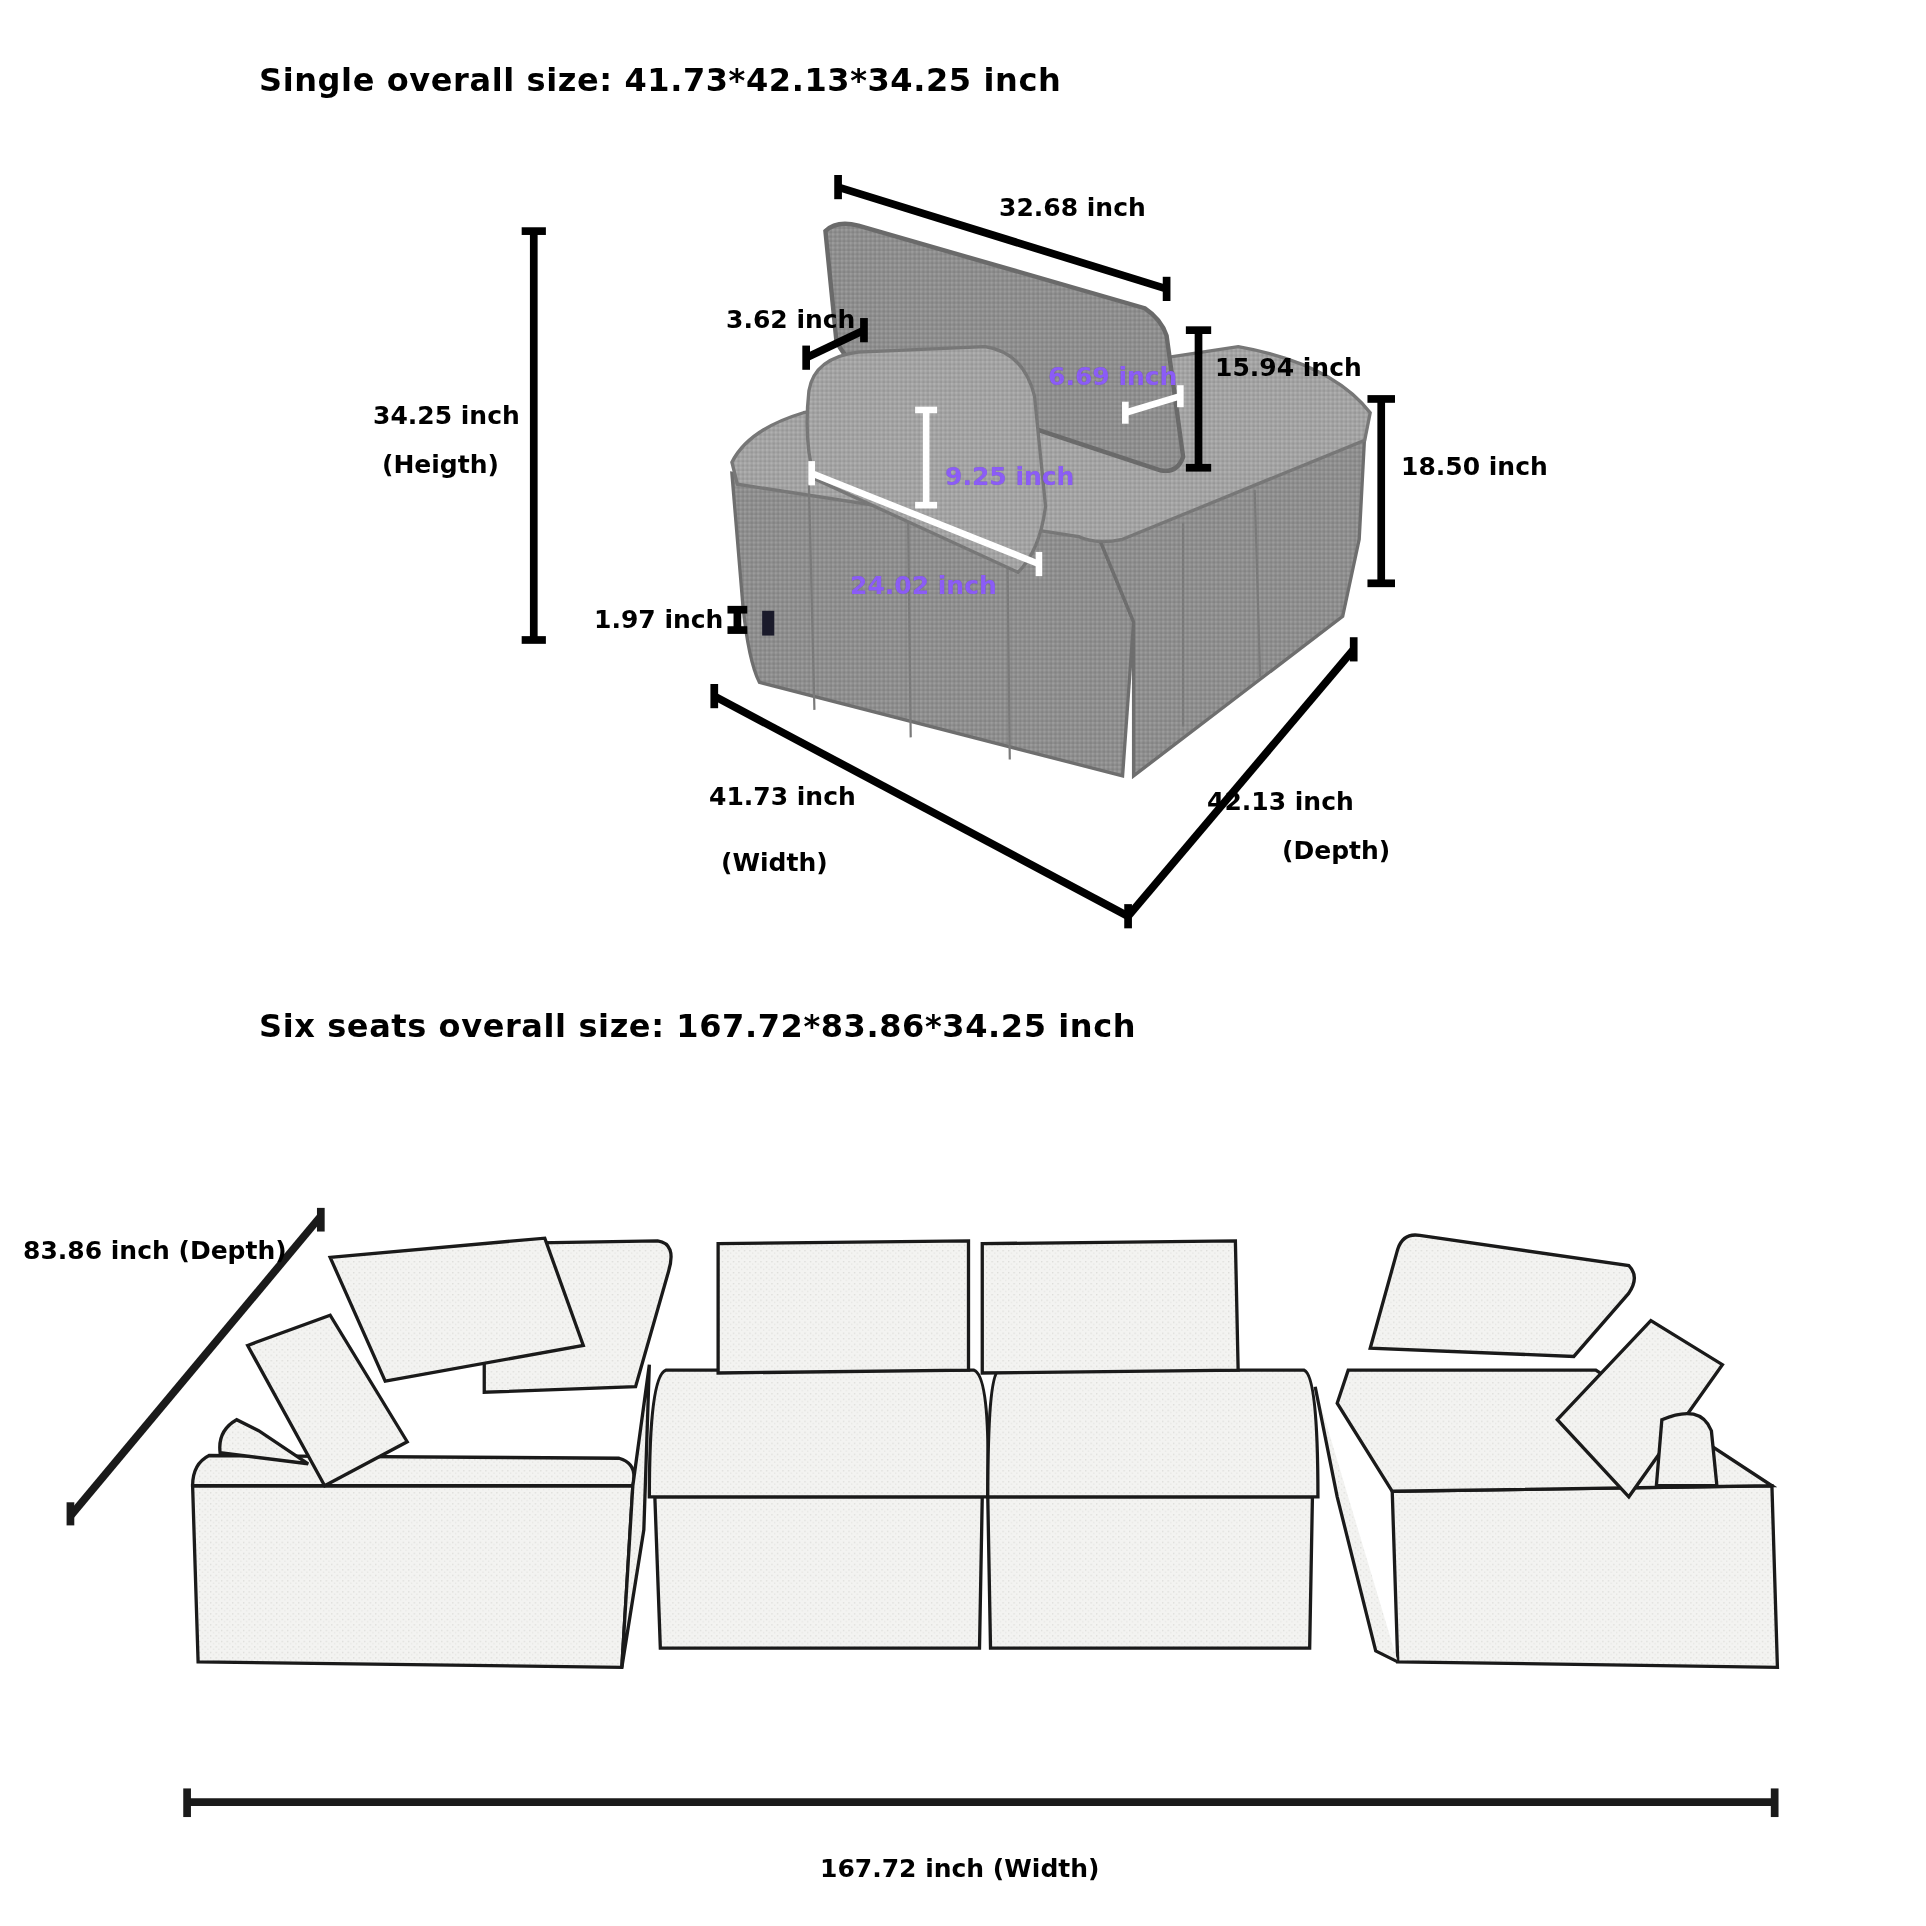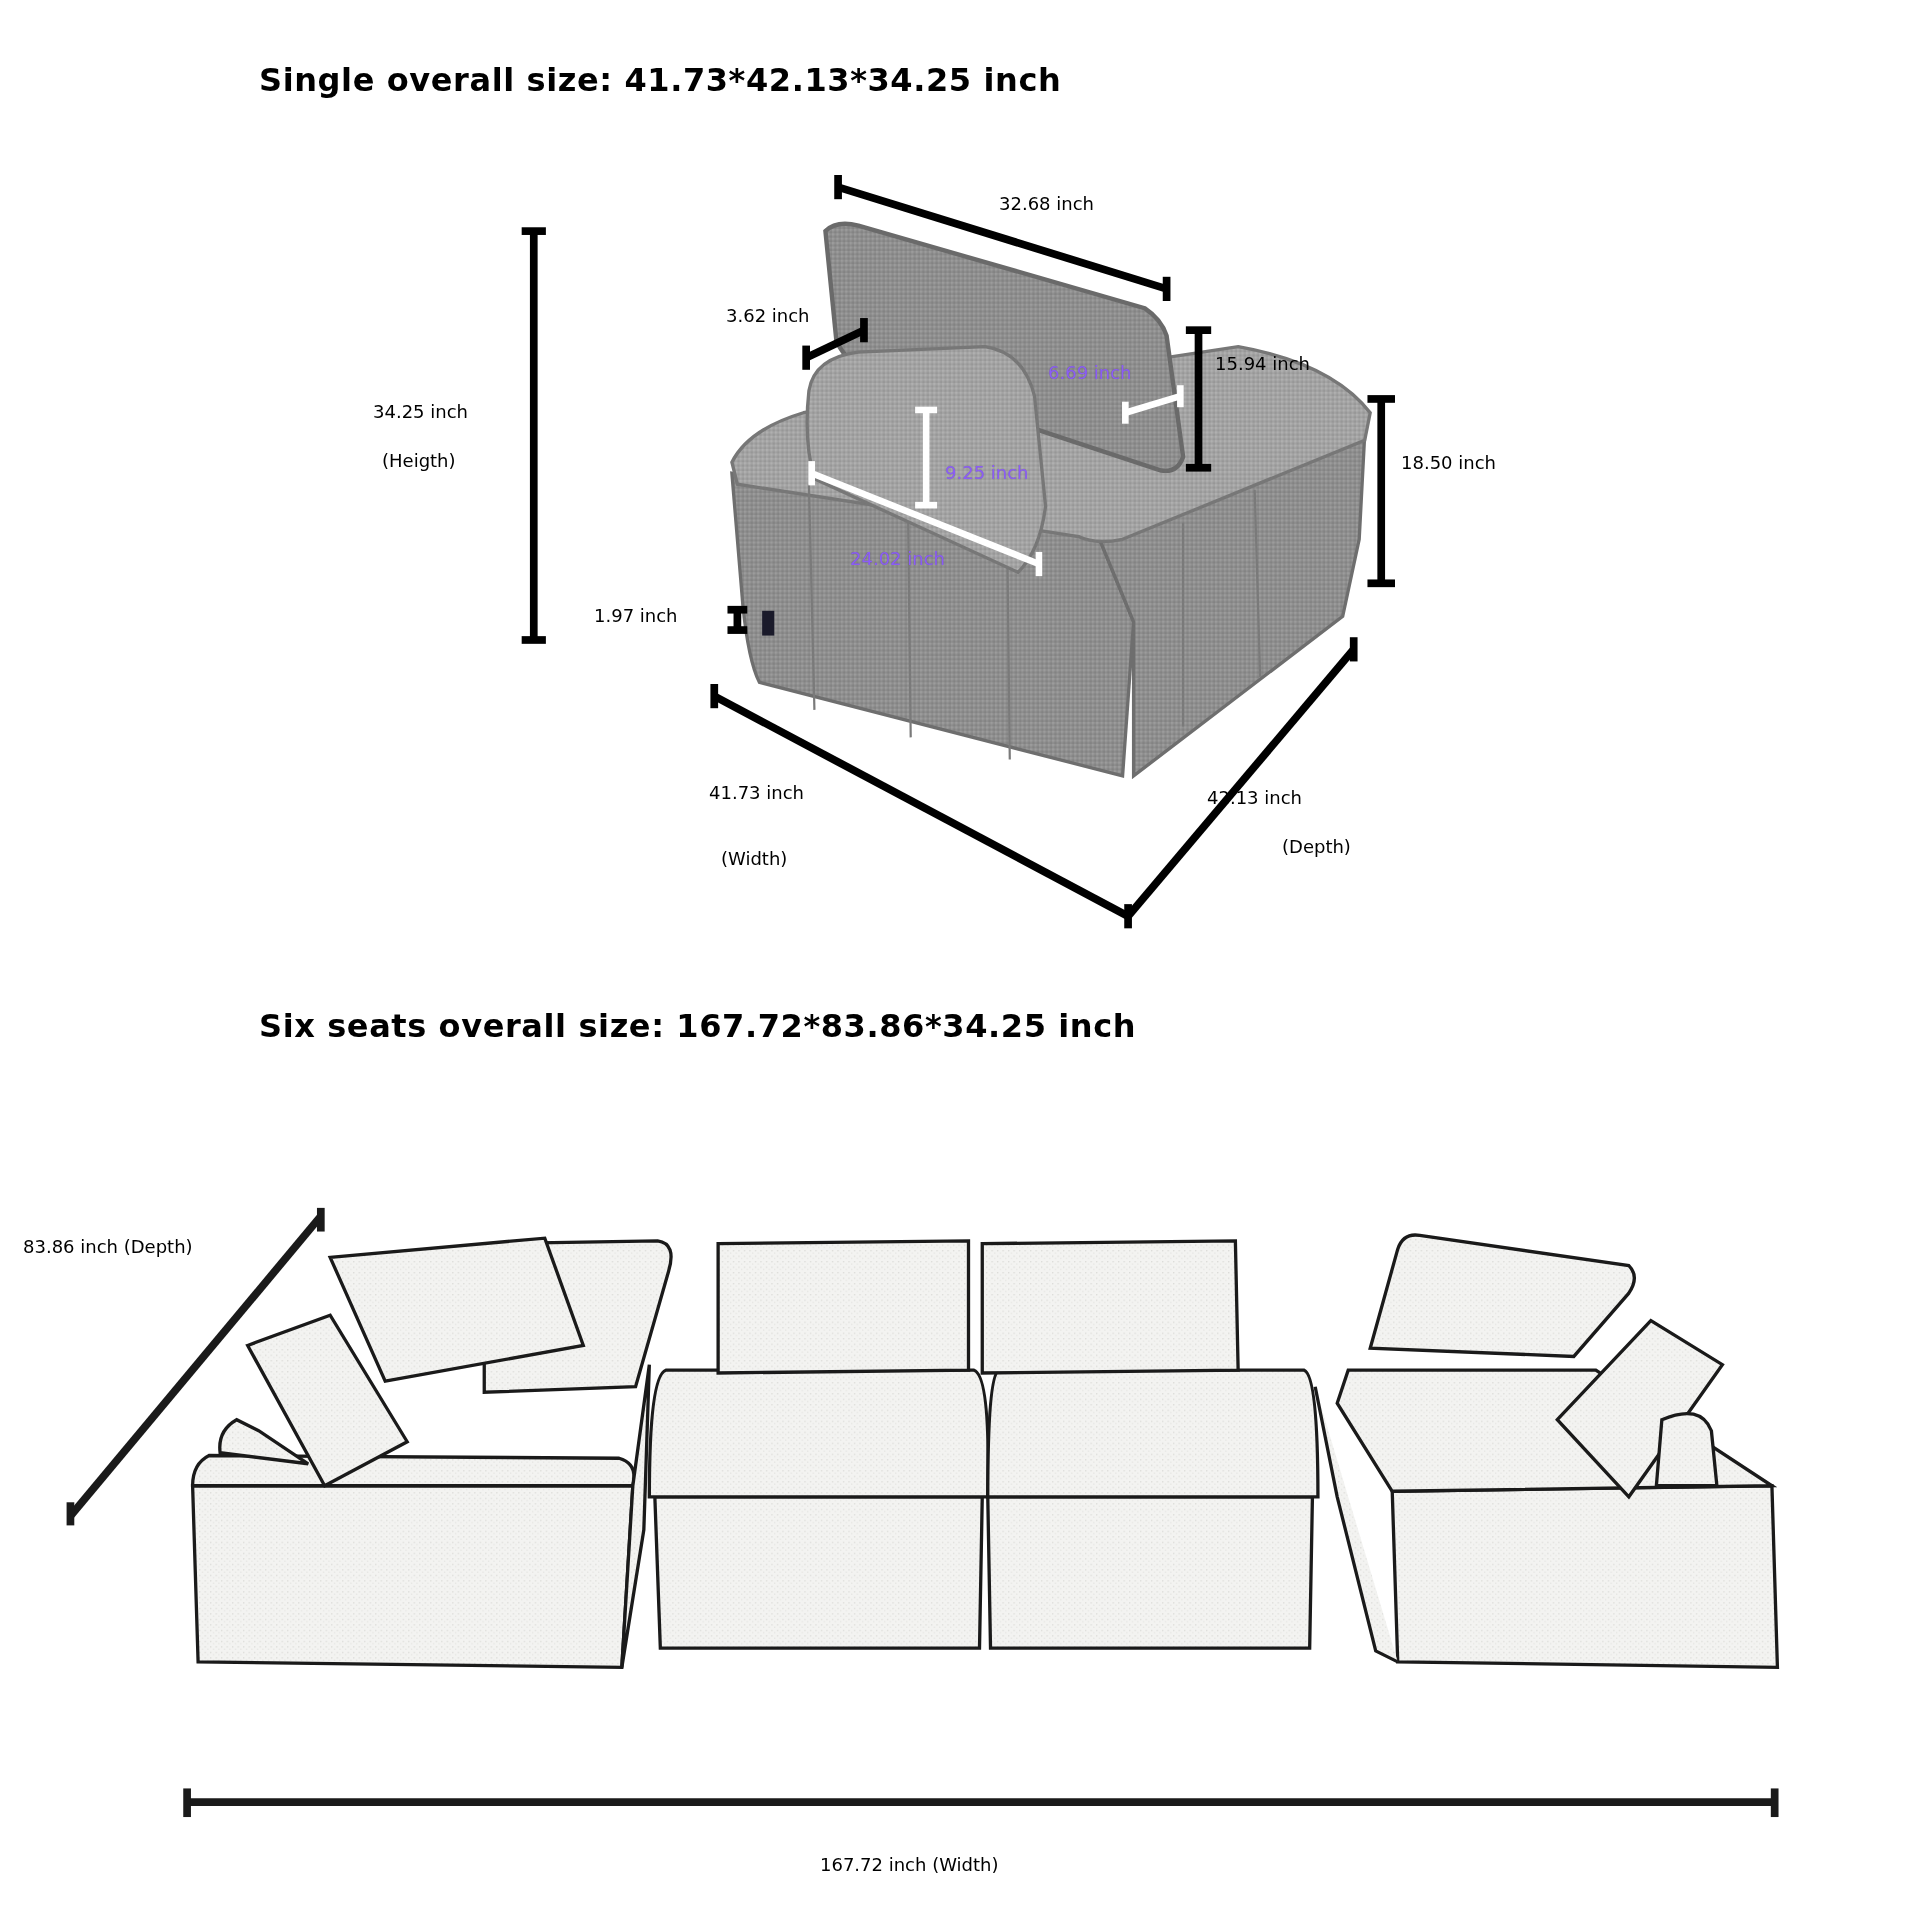--- a/index.html
+++ b/index.html
@@ -1,20 +1,20 @@
 <!DOCTYPE html>
 <html style="font-size:8.8px"><head>
 <meta charset="utf-8">
 <style>
   html, body { margin:0; padding:0; background:#ffffff; }
   body { width:1926px; height:1926px; position:relative; overflow:hidden;
          font-family:"DejaVu Sans", sans-serif; color:#000; }
   .abs { position:absolute; }
   .title { font-family:"DejaVu Sans", sans-serif; font-weight:bold; font-size:32px; letter-spacing:0.6px; white-space:nowrap; }
-  .lbl { font-family:"DejaVu Sans", sans-serif; font-weight:normal; font-size:18px; white-space:nowrap; line-height:1; }
+  .lbl { font-family:"DejaVu Sans", sans-serif; font-weight:bold; font-size:25px; white-space:nowrap; line-height:1; }
   .lbl.white { color:#8b5cf6; text-shadow:0 0 1.1px rgba(0,0,0,0.25); }
   svg { position:absolute; left:0; top:0; }
 </style>
 </head>
 <body>
 
 <div class="abs title" style="left:259px; top:61px;">Single overall size: 41.73*42.13*34.25 inch</div>
 <div class="abs title" style="left:259px; top:1007px;">Six seats overall size: 167.72*83.86*34.25 inch</div>
 
 <svg width="1926" height="1926" viewBox="0 0 3500 3500">
@@ -147,21 +147,21 @@
     <line x1="340" y1="3250" x2="340" y2="3302"></line>
     <line x1="3225" y1="3250" x2="3225" y2="3302"></line>
   </g>
 </svg>
 
 <div class="abs lbl" style="left:999px; top:195px;">32.68 inch</div>
 <div class="abs lbl" style="left:726px; top:307px;">3.62 inch</div>
 <div class="abs lbl" style="left:1215px; top:355px;">15.94 inch</div>
 <div class="abs lbl white" style="left:1048px; top:364px;">6.69 inch</div>
 <div class="abs lbl white" style="left:945px; top:464px;">9.25 inch</div>
-<div class="abs lbl white" style="left:850px; top:550px;">24.02 inch</div>
+<div class="abs lbl white" style="left:850px; top:573px;">24.02 inch</div>
 <div class="abs lbl" style="left:1401px; top:454px;">18.50 inch</div>
 <div class="abs lbl" style="left:373px; top:403px;">34.25 inch</div>
 <div class="abs lbl" style="left:382px; top:452px;">(Heigth)</div>
 <div class="abs lbl" style="left:594px; top:607px;">1.97 inch</div>
 <div class="abs lbl" style="left:709px; top:784px;">41.73 inch</div>
 <div class="abs lbl" style="left:721px; top:850px;">(Width)</div>
 <div class="abs lbl" style="left:1207px; top:789px;">42.13 inch</div>
 <div class="abs lbl" style="left:1282px; top:838px;">(Depth)</div>
 
 <div class="abs lbl" style="left:23px; top:1238px;">83.86 inch (Depth)</div>

